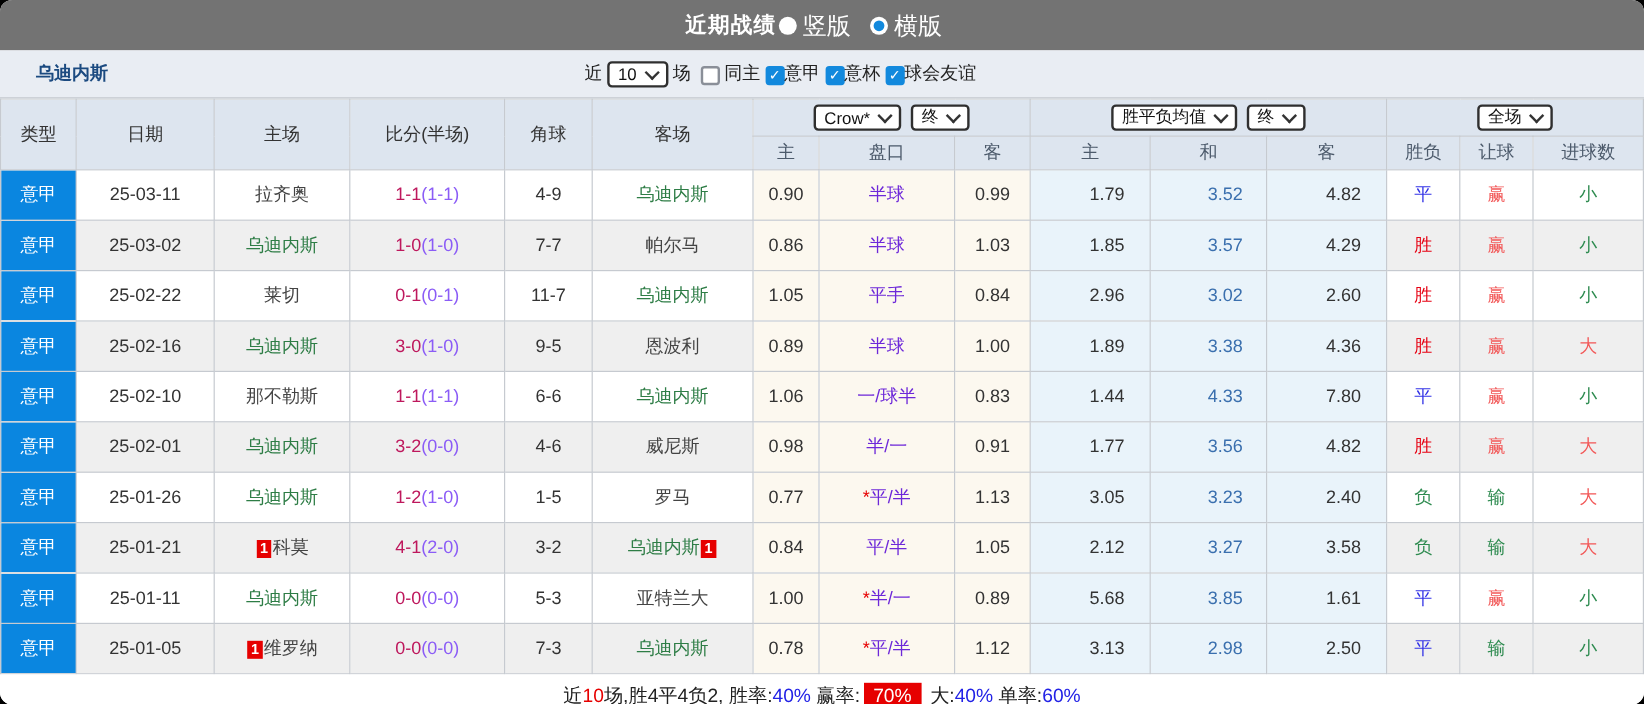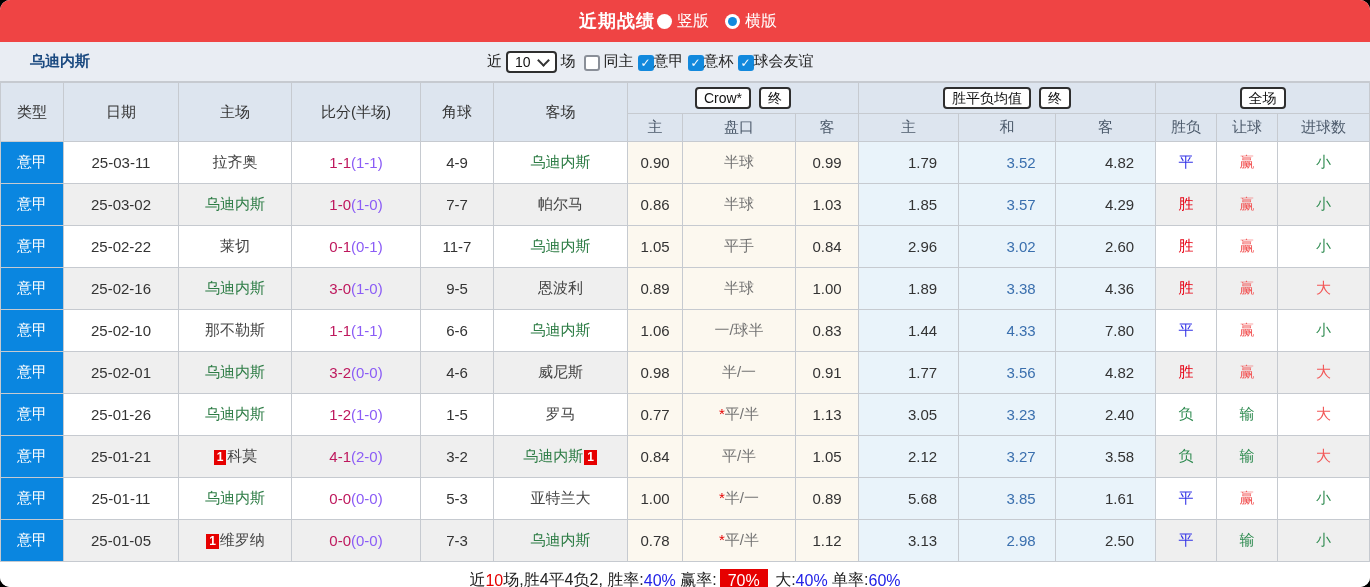--- a/index.html
+++ b/index.html
@@ -1,54 +1,54 @@
 <!DOCTYPE html>
 <html><head>
 <meta charset="utf-8">
 <style>
   html,body{margin:0;padding:0;background:#000;font-family:"Liberation Sans","DejaVu Sans",sans-serif;}
   .container{position:relative;width:1370px;height:587px;background:#fff;border-radius:10px;overflow:hidden;}
 
   
-  .titlebar{height:42px;background:#ef4444;display:flex;align-items:center;justify-content:center;}
+  .titlebar{height:42px;background:#737373;display:flex;align-items:center;justify-content:center;}
   .title{color:#fff;font-weight:bold;font-size:18px;letter-spacing:1px;}
   .radio{width:15px;height:15px;border-radius:50%;background:#fff;display:inline-flex;align-items:center;justify-content:center;margin:0 5px 0 2px;flex:0 0 auto;cursor:pointer;}
   .radio .dot{width:9px;height:9px;border-radius:50%;background:#1289dd;display:none;}
   .radio.checked .dot{display:block;}
-  .radio-label{color:#fff;font-size:16px;margin-right:14px;}
+  .radio-label{color:#fff;font-size:20px;margin-right:14px;}
 
   
   .filterbar{height:39px;background:#e9edf3;border-bottom:1px solid #c6cad0;display:flex;align-items:center;position:relative;font-size:15px;color:#222;}
   .team-label{position:absolute;left:30px;color:#1b4a80;font-weight:bold;font-size:15px;}
   .filter-group{margin-left:487px;display:flex;align-items:center;gap:4px;}
   .selbox{display:inline-flex;align-items:center;background:#fff;border:2px solid #2f2f2f;border-radius:4px;padding:1px 7px;font-size:14px;color:#111;gap:8px;height:22px;box-sizing:border-box;cursor:pointer;}
   .chev{width:7px;height:7px;border-right:2px solid #333;border-bottom:2px solid #333;transform:rotate(45deg);margin-top:-3px;flex:0 0 auto;}
   .cb{width:16px;height:16px;box-sizing:border-box;border:2px solid #8a8f98;border-radius:3px;background:#fff;display:inline-flex;align-items:center;justify-content:center;margin:0 4px;cursor:pointer;flex:0 0 auto;}
   .cb.checked{background:#1289dd;border-color:#1289dd;color:#fff;font-size:12px;font-weight:bold;margin:0 0 0 4px;}
   .cb-label{color:#222;}
 
   
   table{width:1370px;border-collapse:collapse;table-layout:fixed;font-size:15px;}
   th,td{border:1px solid #c6cad0;text-align:center;white-space:nowrap;overflow:hidden;padding:0;}
   thead th{background:#dde5ef;font-weight:normal;color:#333;}
   .hrow-top th{height:30px;}
   .hrow-sub th{height:27px;color:#4c5a6b;}
   .hsel{display:inline-flex;align-items:center;justify-content:center;gap:8px;}
-  thead .selbox{border-width:2px;flex-direction:column;}
+  thead .selbox{border-width:2px;}
   tbody td{height:41px;color:#333;}
   tbody tr:nth-child(even) td{background:#efefef;}
   td.c-league{background:#0a86e0 !important;color:#fff;}
   td.col-ah{background:#fcf8ef !important;}
   td.col-eu{background:#e9f3fa !important;padding-left:28px;}
   .team{color:#444;}
   .team.focus{color:#2e7d46;}
   .badge{background:#e60000;color:#fff;font-size:12px;font-weight:bold;padding:0 3px;line-height:15px;display:inline-block;margin:0 1px;}
   .score-full{color:#be185d;}
   .score-half{color:#8b5cf6;margin-top:16px;}
-  .line-text{color:#737373;text-align:center;}
+  .line-text{color:#6d28d9;text-align:center;}
   .star{color:#e60000;}
   .eu-draw-txt{color:#3a6fae;}
   .v-red{color:#e60012;}
   .v-win{color:#f25858;}
   .v-blue{color:#3232e6;}
   .v-green{color:#2e8b50;}
 
   
   .summary{height:37px;display:flex;align-items:center;justify-content:center;background:#fff;font-size:16px;color:#222;}
   .summary span{white-space:pre;}

